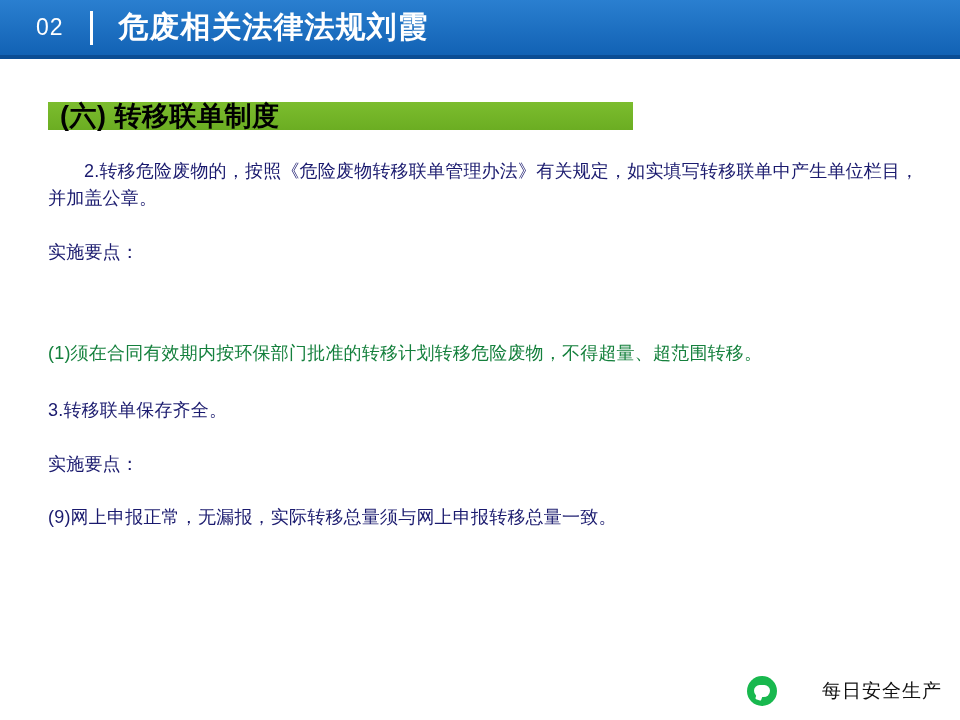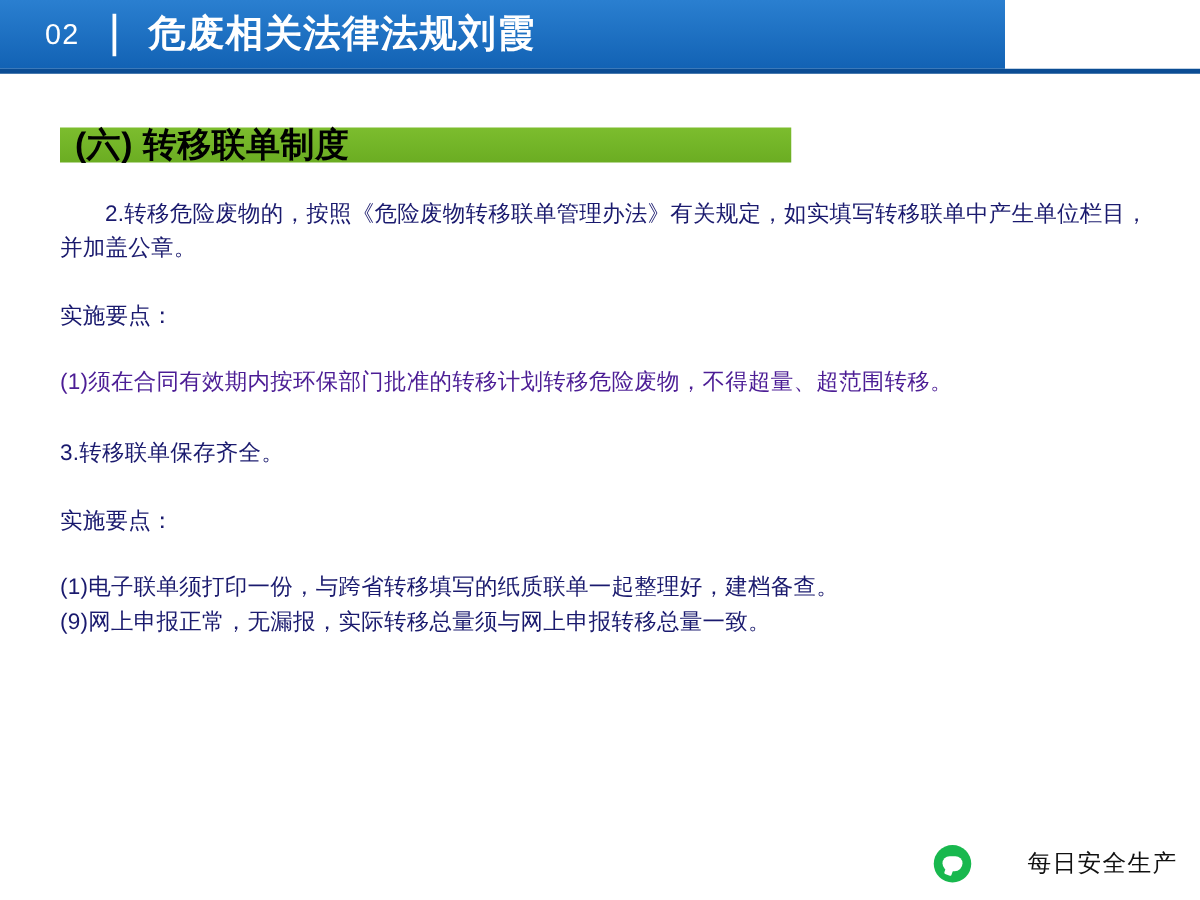--- a/index.html
+++ b/index.html
@@ -18,21 +18,21 @@
     position: relative;
     width: 960px;
     height: 720px;
     background: #ffffff;
   }
   
   .header {
     position: absolute;
     left: 0;
     top: 0;
-    width: 804px;
+    width: 960px;
     height: 55px;
     background: #1f6fc4;
     background: linear-gradient(180deg, #2a7fd0 0%, #1262b4 100%);
     display: flex;
     align-items: center;
   }
   .header-number {
     color: #ffffff;
     font-size: 23px;
     letter-spacing: 1px;
@@ -94,21 +94,22 @@
   }
   .p {
     margin: 0 0 0 0;
   }
   .indent {
     text-indent: 2em;
   }
   .spacer-md { height: 26px; }
   .spacer-lg { height: 30px; }
   .red {
-    color: #4c1d95;
+    color: #15803d;
+    margin-top: 48px;
   }
   .navy {
     color: #1a1a6e;
   }
 
   
   .footer-logo {
     position: absolute;
     right: 18px;
     bottom: 14px;
@@ -183,21 +184,20 @@
     <div class="spacer-lg"></div>
 
     <div class="p navy">3.转移联单保存齐全。</div>
 
     <div class="spacer-md"></div>
 
     <div class="p navy">实施要点：</div>
 
     <div class="spacer-md"></div>
 
-    <div class="p navy">(1)电子联单须打印一份，与跨省转移填写的纸质联单一起整理好，建档备查。</div>
     <div class="p navy">(9)网上申报正常，无漏报，实际转移总量须与网上申报转移总量一致。</div>
 
   </div>
 
   <div class="footer-logo">
     <span class="logo-circle"></span>
     <span class="logo-text">每日安全生产</span>
   </div>
 
 </div>

